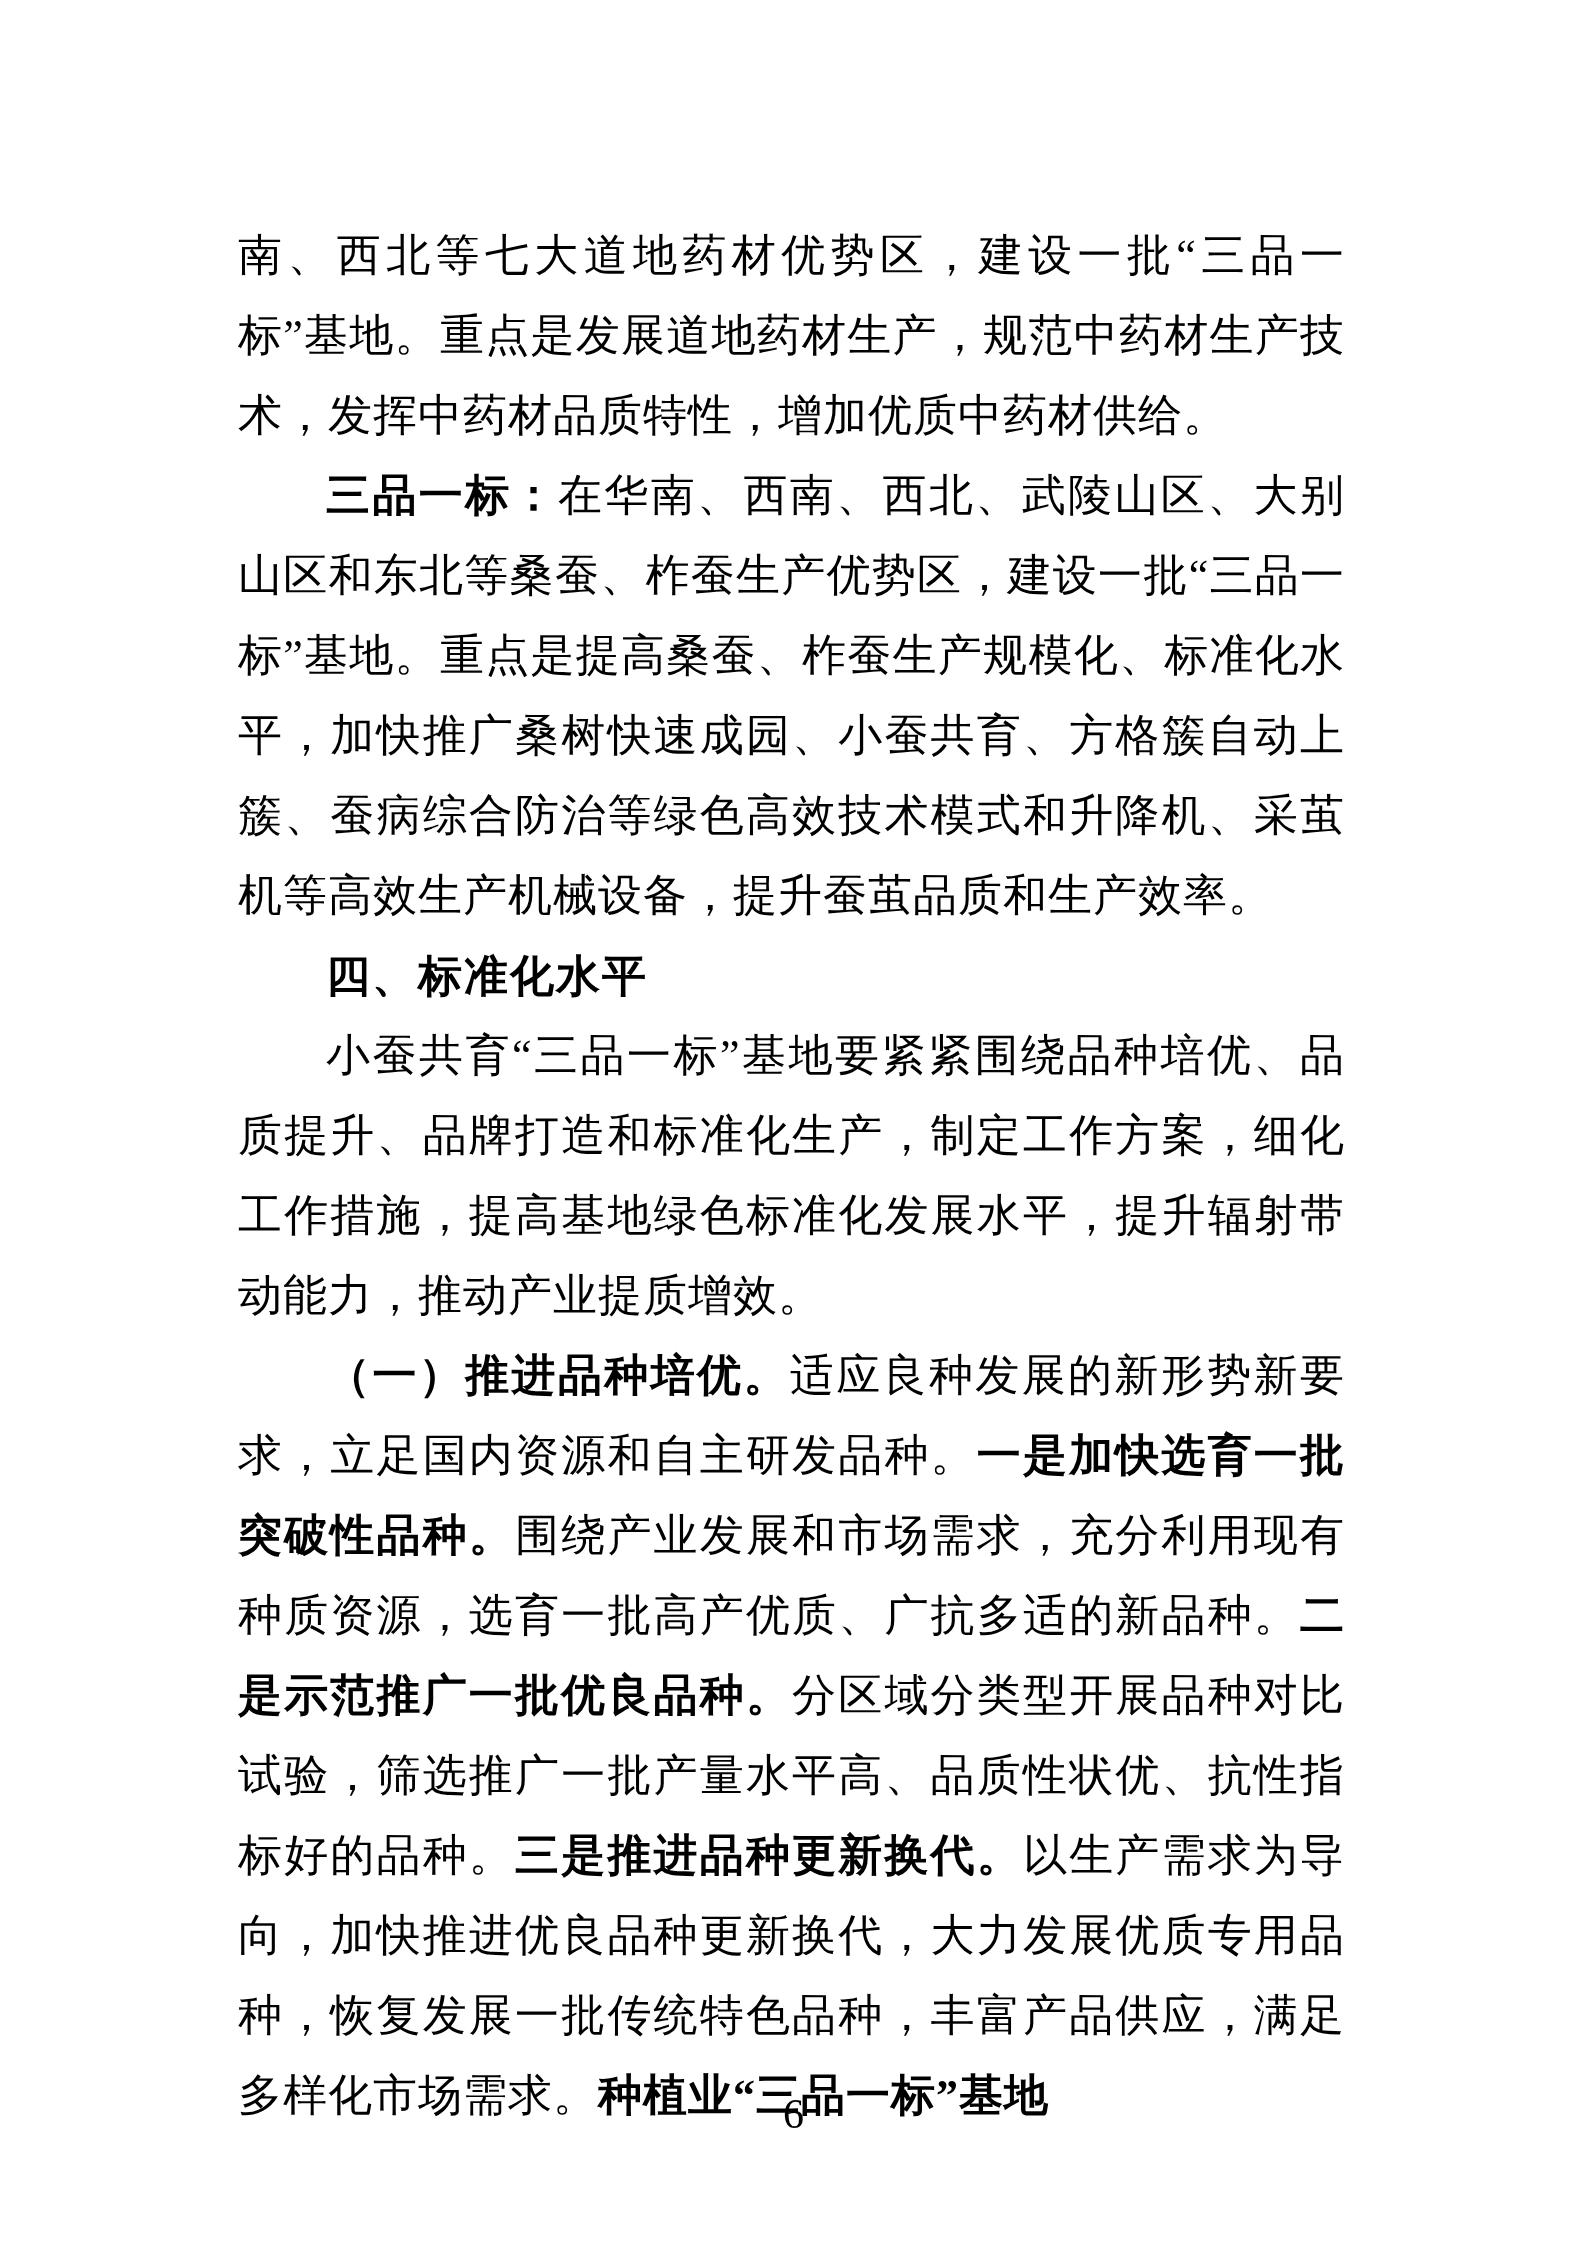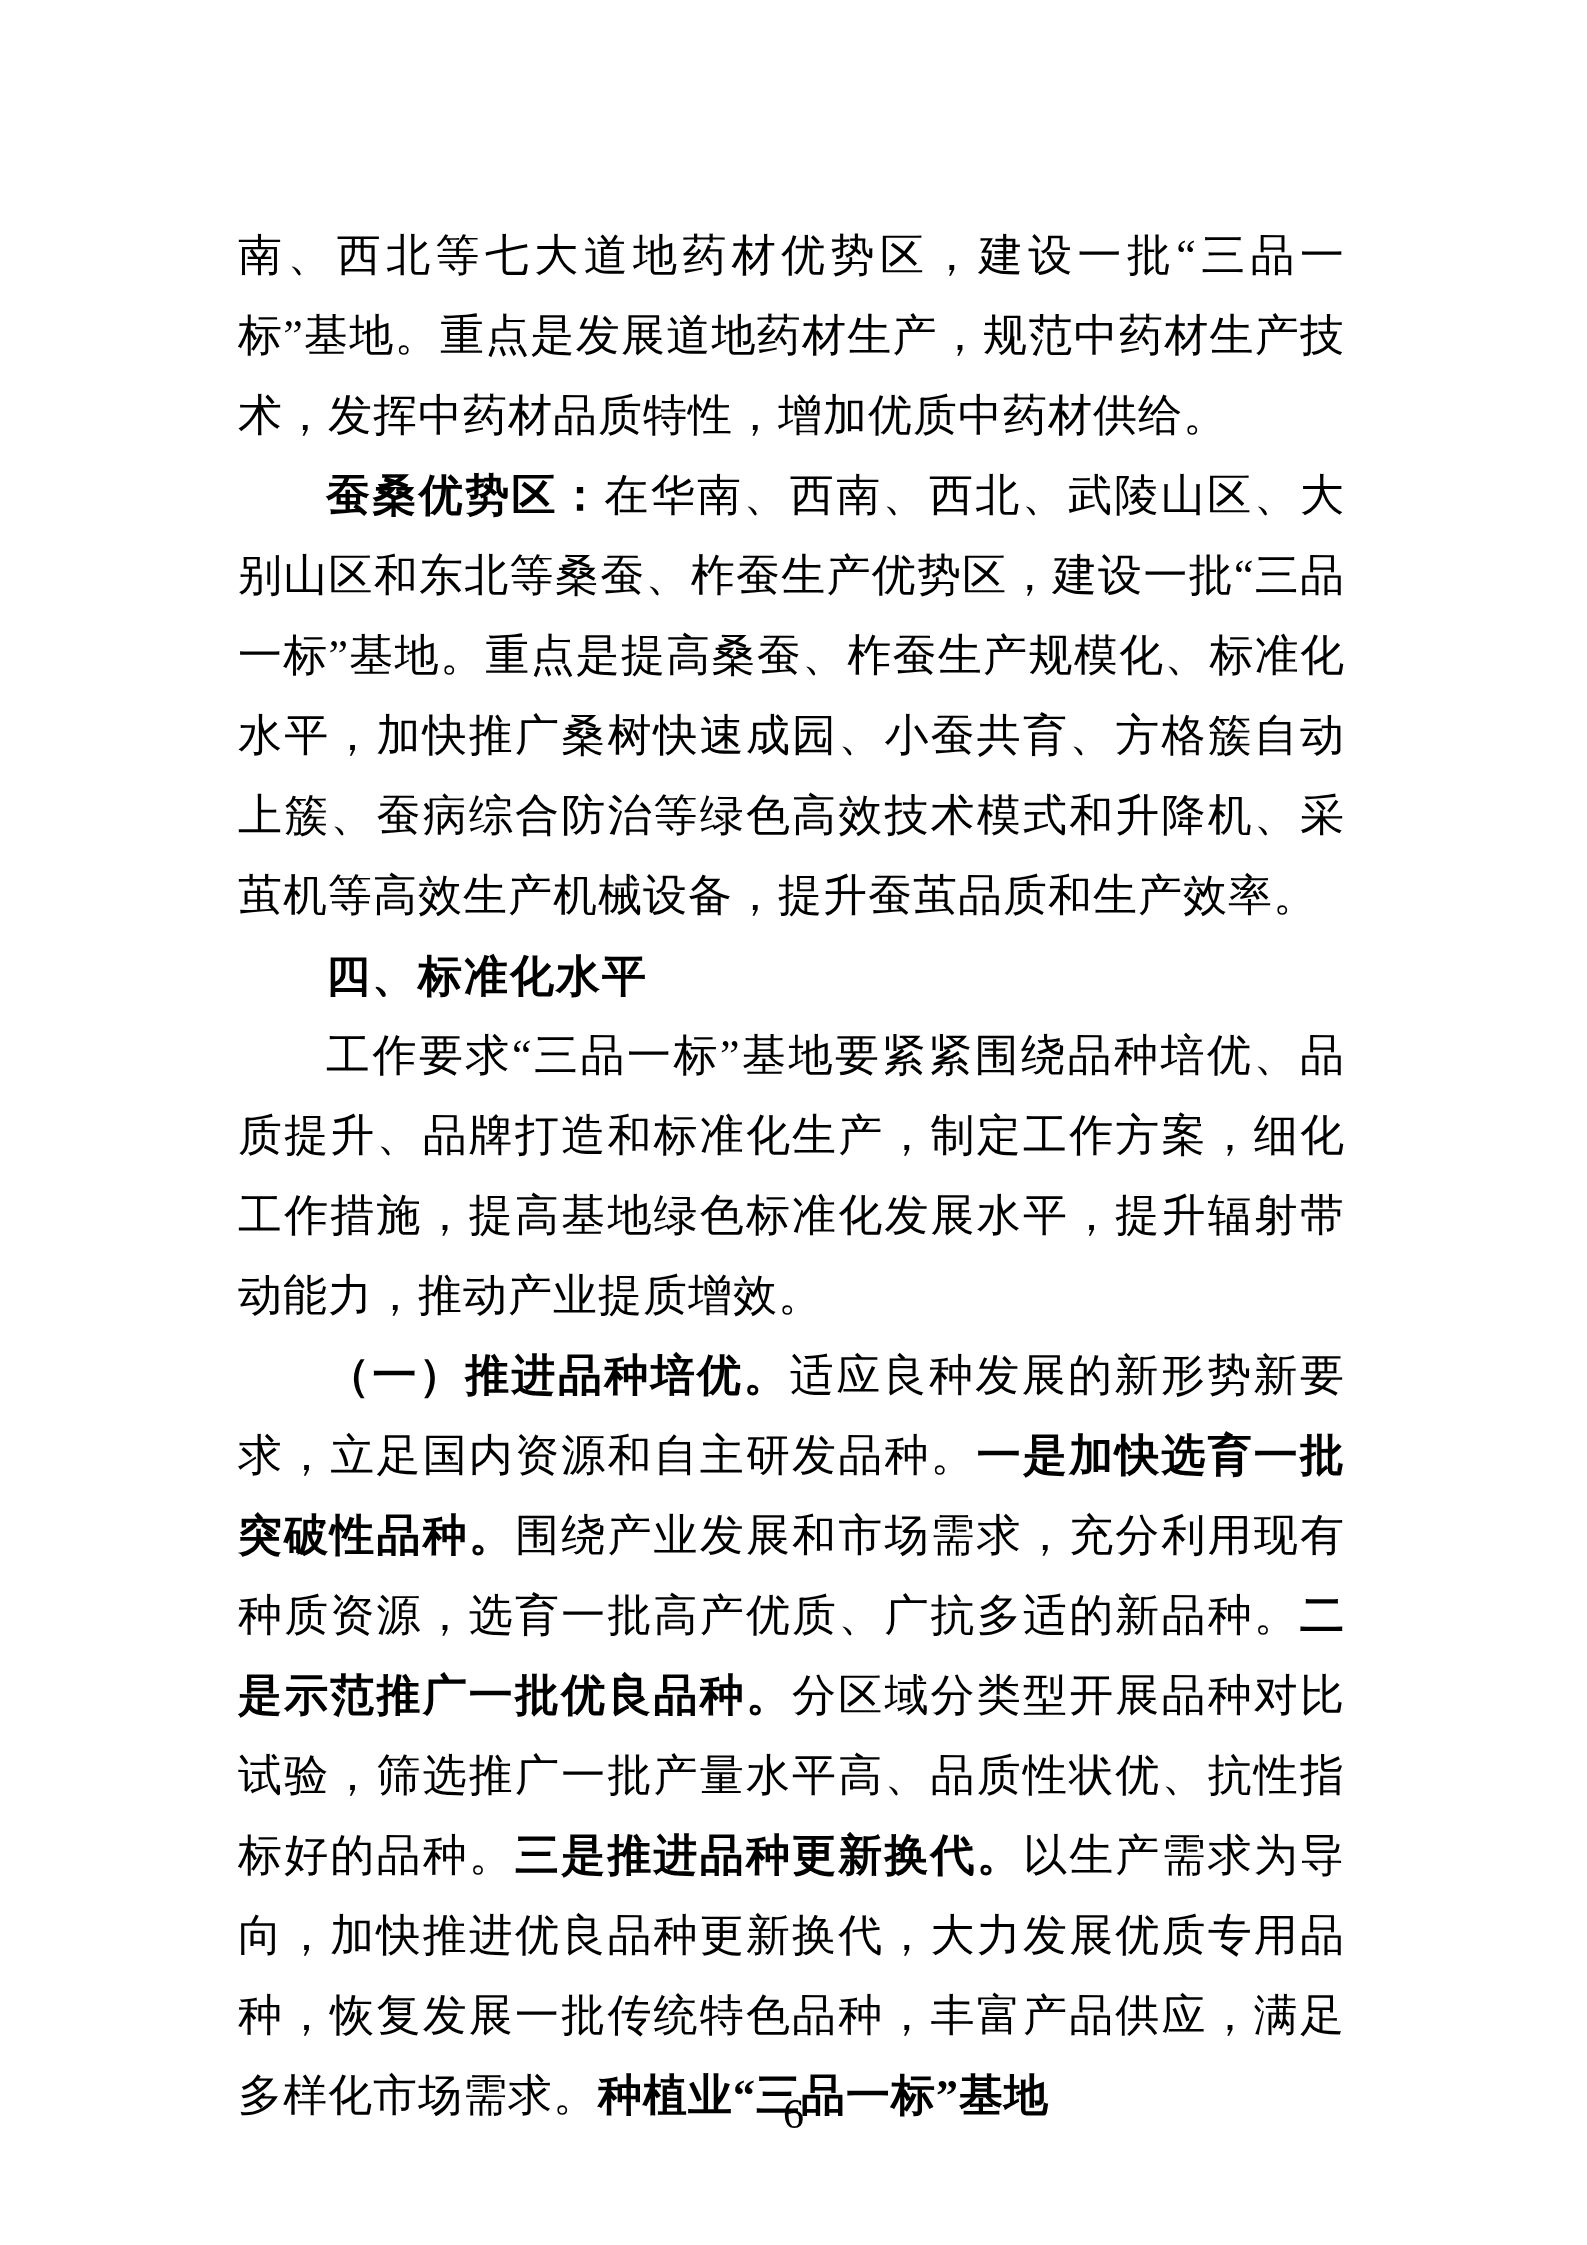--- a/index.html
+++ b/index.html
@@ -59,19 +59,19 @@
     font-family: "Liberation Serif", "DejaVu Serif", serif;
     color: #000000;
   }
 </style>
 </head>
 <body>
 
 <div class="page">
   <div class="content">
       <p class="para"><span>南、西北等七大道地药材优势区，建设一批“三品一标”基地。重点是发展道地药材生产，规范中药材生产技术，发挥中药材品质特性，增加优质中药材供给。</span></p>
-      <p class="para indent"><span class="bold">蚕桑优势区：</span><span>在华南、西南、西北、武陵山区、大别山区和东北等桑蚕、柞蚕生产优势区，建设一批“三品一标”基地。重点是提高桑蚕、柞蚕生产规模化、标准化水平，加快推广桑树快速成园、小蚕共育、方格簇自动上簇、蚕病综合防治等绿色高效技术模式和升降机、采茧机等高效生产机械设备，提升蚕茧品质和生产效率。</span></p>
+      <p class="para indent"><span class="bold">三品一标：</span><span>在华南、西南、西北、武陵山区、大别山区和东北等桑蚕、柞蚕生产优势区，建设一批“三品一标”基地。重点是提高桑蚕、柞蚕生产规模化、标准化水平，加快推广桑树快速成园、小蚕共育、方格簇自动上簇、蚕病综合防治等绿色高效技术模式和升降机、采茧机等高效生产机械设备，提升蚕茧品质和生产效率。</span></p>
       <p class="para indent heading"><span class="bold">四、标准化水平</span></p>
-      <p class="para indent"><span>工作要求“三品一标”基地要紧紧围绕品种培优、品质提升、品牌打造和标准化生产，制定工作方案，细化工作措施，提高基地绿色标准化发展水平，提升辐射带动能力，推动产业提质增效。</span></p>
+      <p class="para indent"><span>小蚕共育“三品一标”基地要紧紧围绕品种培优、品质提升、品牌打造和标准化生产，制定工作方案，细化工作措施，提高基地绿色标准化发展水平，提升辐射带动能力，推动产业提质增效。</span></p>
       <p class="para indent"><span class="bold">（一）推进品种培优。</span><span>适应良种发展的新形势新要求，立足国内资源和自主研发品种。</span><span class="bold">一是加快选育一批突破性品种。</span><span>围绕产业发展和市场需求，充分利用现有种质资源，选育一批高产优质、广抗多适的新品种。</span><span class="bold">二是示范推广一批优良品种。</span><span>分区域分类型开展品种对比试验，筛选推广一批产量水平高、品质性状优、抗性指标好的品种。</span><span class="bold">三是推进品种更新换代。</span><span>以生产需求为导向，加快推进优良品种更新换代，大力发展优质专用品种，恢复发展一批传统特色品种，丰富产品供应，满足多样化市场需求。</span><span class="bold">种植业“三品一标”基地</span></p>
     </div>
   <div class="page-number">6</div>
 </div>
 
 </body></html>

